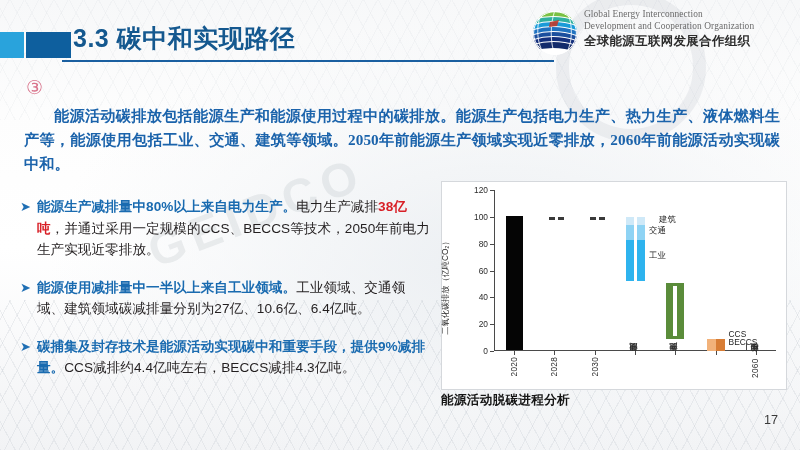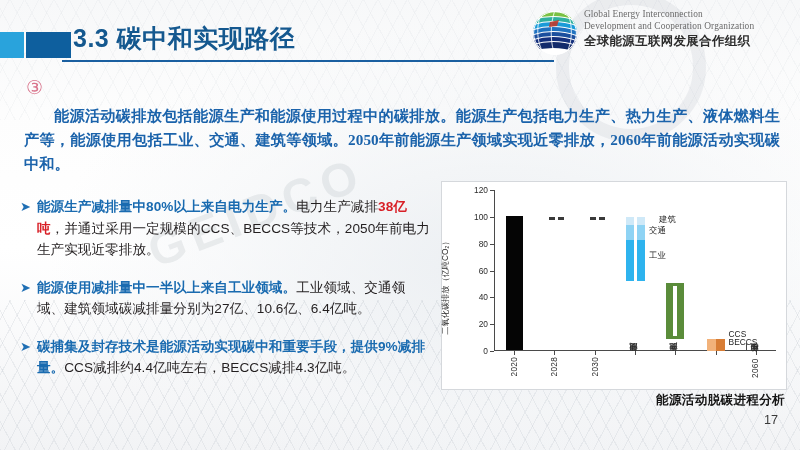--- a/index.html
+++ b/index.html
@@ -101,21 +101,21 @@
     transform:translateX(-50%) rotate(180deg);
     letter-spacing:.3px;
   }
   .bar{position:absolute;bottom:1px;}
   .bar-2020{background:#050505;}
   .seg{position:absolute;left:0;right:0;}
   .dash{position:absolute;height:3px;background:#3a3a3a;}
   .ann{position:absolute;font-size:8.4px;color:#1d1d1d;white-space:nowrap;}
 
   .caption{
-    position:absolute;left:441px;top:392px;width:344px;text-align:right;
+    position:absolute;left:441px;top:392px;width:344px;text-align:left;
     font-size:12.6px;font-weight:bold;color:#151515;letter-spacing:.3px;
   }
   .pagenum{
     position:absolute;right:22px;bottom:23px;
     font-size:12.6px;color:#3a3a3a;
   }
 </style>
 </head>
 <body>
 

